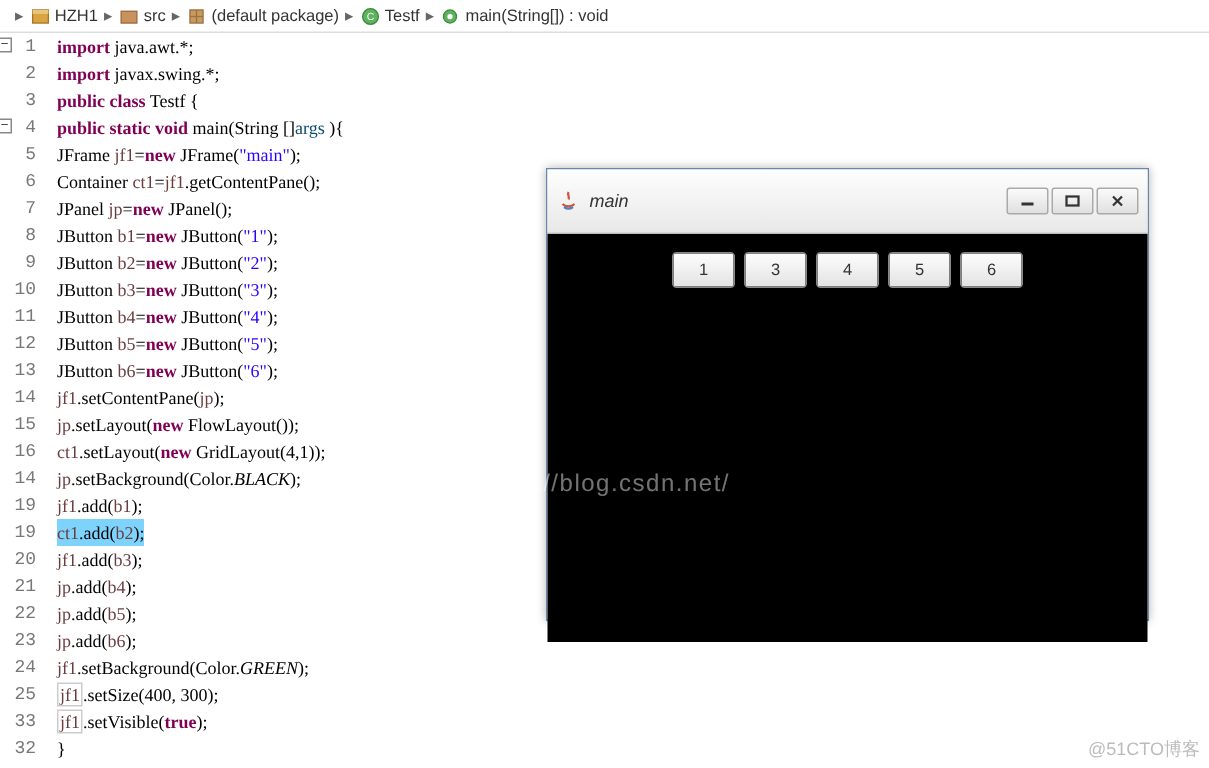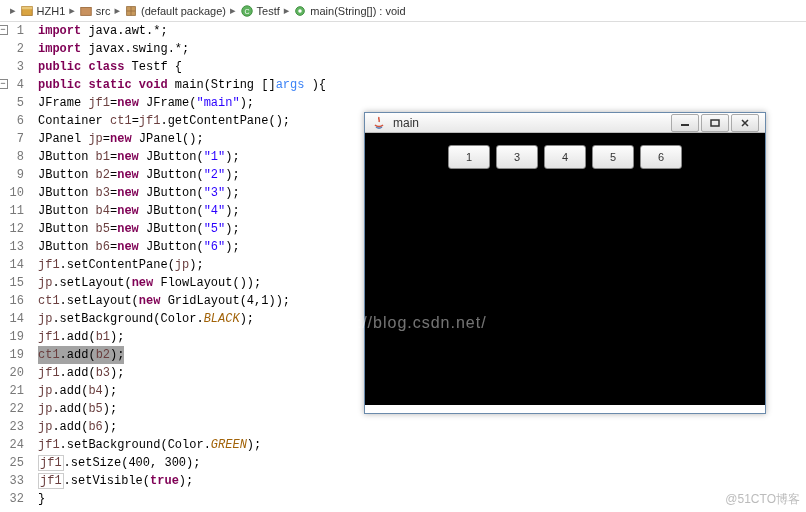--- a/index.html
+++ b/index.html
@@ -8,32 +8,32 @@
     .breadcrumb { height: 22px; background: #fff; border-bottom: 1px solid #ddd; display: flex; align-items: center; padding: 0 6px; font-family: "Segoe UI", Tahoma, sans-serif; font-size: 11px; color: #333; }
     .breadcrumb .sep { margin: 0 4px; color: #666; }
     .breadcrumb .icon { width: 14px; height: 14px; margin-right: 3px; display: inline-flex; }
     .breadcrumb .item { display: flex; align-items: center; }
     
     .editor { display: flex; height: calc(100% - 22px); }
     .gutter { width: 30px; background: #fff; text-align: right; padding-right: 6px; color: #787878; font-size: 12px; line-height: 18px; }
     .gutter .ln { height: 18px; position: relative; }
     .gutter .minus { position: absolute; left: -2px; top: 3px; width: 10px; height: 10px; border: 1px solid #888; font-size: 9px; line-height: 8px; text-align: center; background: #fff; color: #444; }
     .code { flex: 1; font-size: 12px; line-height: 18px; white-space: pre; position: relative; padding-left: 8px; }
-    .code .line { height: 18px; }
-    .code .hl { background: #a3a3a3; display: inline-block; }
+    .code .line { height: 18px; font-family: Liberation Serif, serif; }
+    .code .hl { background: #7dd3fc; display: inline-block; }
     
     .kw { color: #7f0055; font-weight: bold; }
     .str { color: #2a00ff; }
-    .const { color: #a16207; font-style: italic; }
+    .const { color: #000000; font-style: italic; }
     .var { color: #6a3e3e; }
-    .param { color: #3b82f6; }
+    .param { color: #0c4a6e; }
     .box { border: 1px solid #ccc; padding: 0 1px; }
     
     .java-window { position: absolute; left: 364px; top: 112px; width: 402px; height: 302px; background: #fff; border: 1px solid #6a8aab; box-shadow: 0 0 6px rgba(0,0,0,0.3); font-family: "Segoe UI", Tahoma, sans-serif; }
-    .java-titlebar { height: 20px; background: linear-gradient(#fefefe,#e8e8e8); display: flex; align-items: center; padding: 0 6px; border-bottom: 1px solid #bbb; }
+    .java-titlebar { height: 43px; background: linear-gradient(#fefefe,#e8e8e8); display: flex; align-items: center; padding: 0 6px; border-bottom: 1px solid #bbb; font-style: italic; }
     .java-titlebar .java-icon { width: 16px; height: 16px; margin-right: 6px; }
     .java-titlebar .title { flex: 1; font-size: 12px; color: #333; }
     .win-btns { display: flex; gap: 2px; }
     .win-btn { width: 28px; height: 18px; border: 1px solid #aaa; background: linear-gradient(#fafafa,#e0e0e0); display: flex; align-items: center; justify-content: center; font-size: 10px; color: #333; border-radius: 2px; }
     .java-content { background: #000; height: calc(100% - 28px); padding-top: 12px; display: flex; justify-content: center; align-items: flex-start; gap: 6px; }
     .jbutton { width: 42px; height: 24px; background: linear-gradient(#fdfdfd,#e3e3e3); border: 1px solid #888; border-radius: 3px; font-size: 11px; color: #333; display: flex; align-items: center; justify-content: center; font-family: "Segoe UI", Tahoma, sans-serif; }
     
     .watermark { position: absolute; left: 326px; top: 314px; color: rgba(255,255,255,0.45); font-size: 16px; font-family: "Segoe UI", sans-serif; letter-spacing: 1px; pointer-events: none; }
     .corner-mark { position: absolute; right: 6px; bottom: 4px; color: rgba(120,120,120,0.5); font-size: 12px; font-family: "Segoe UI", sans-serif; }
   </style>

